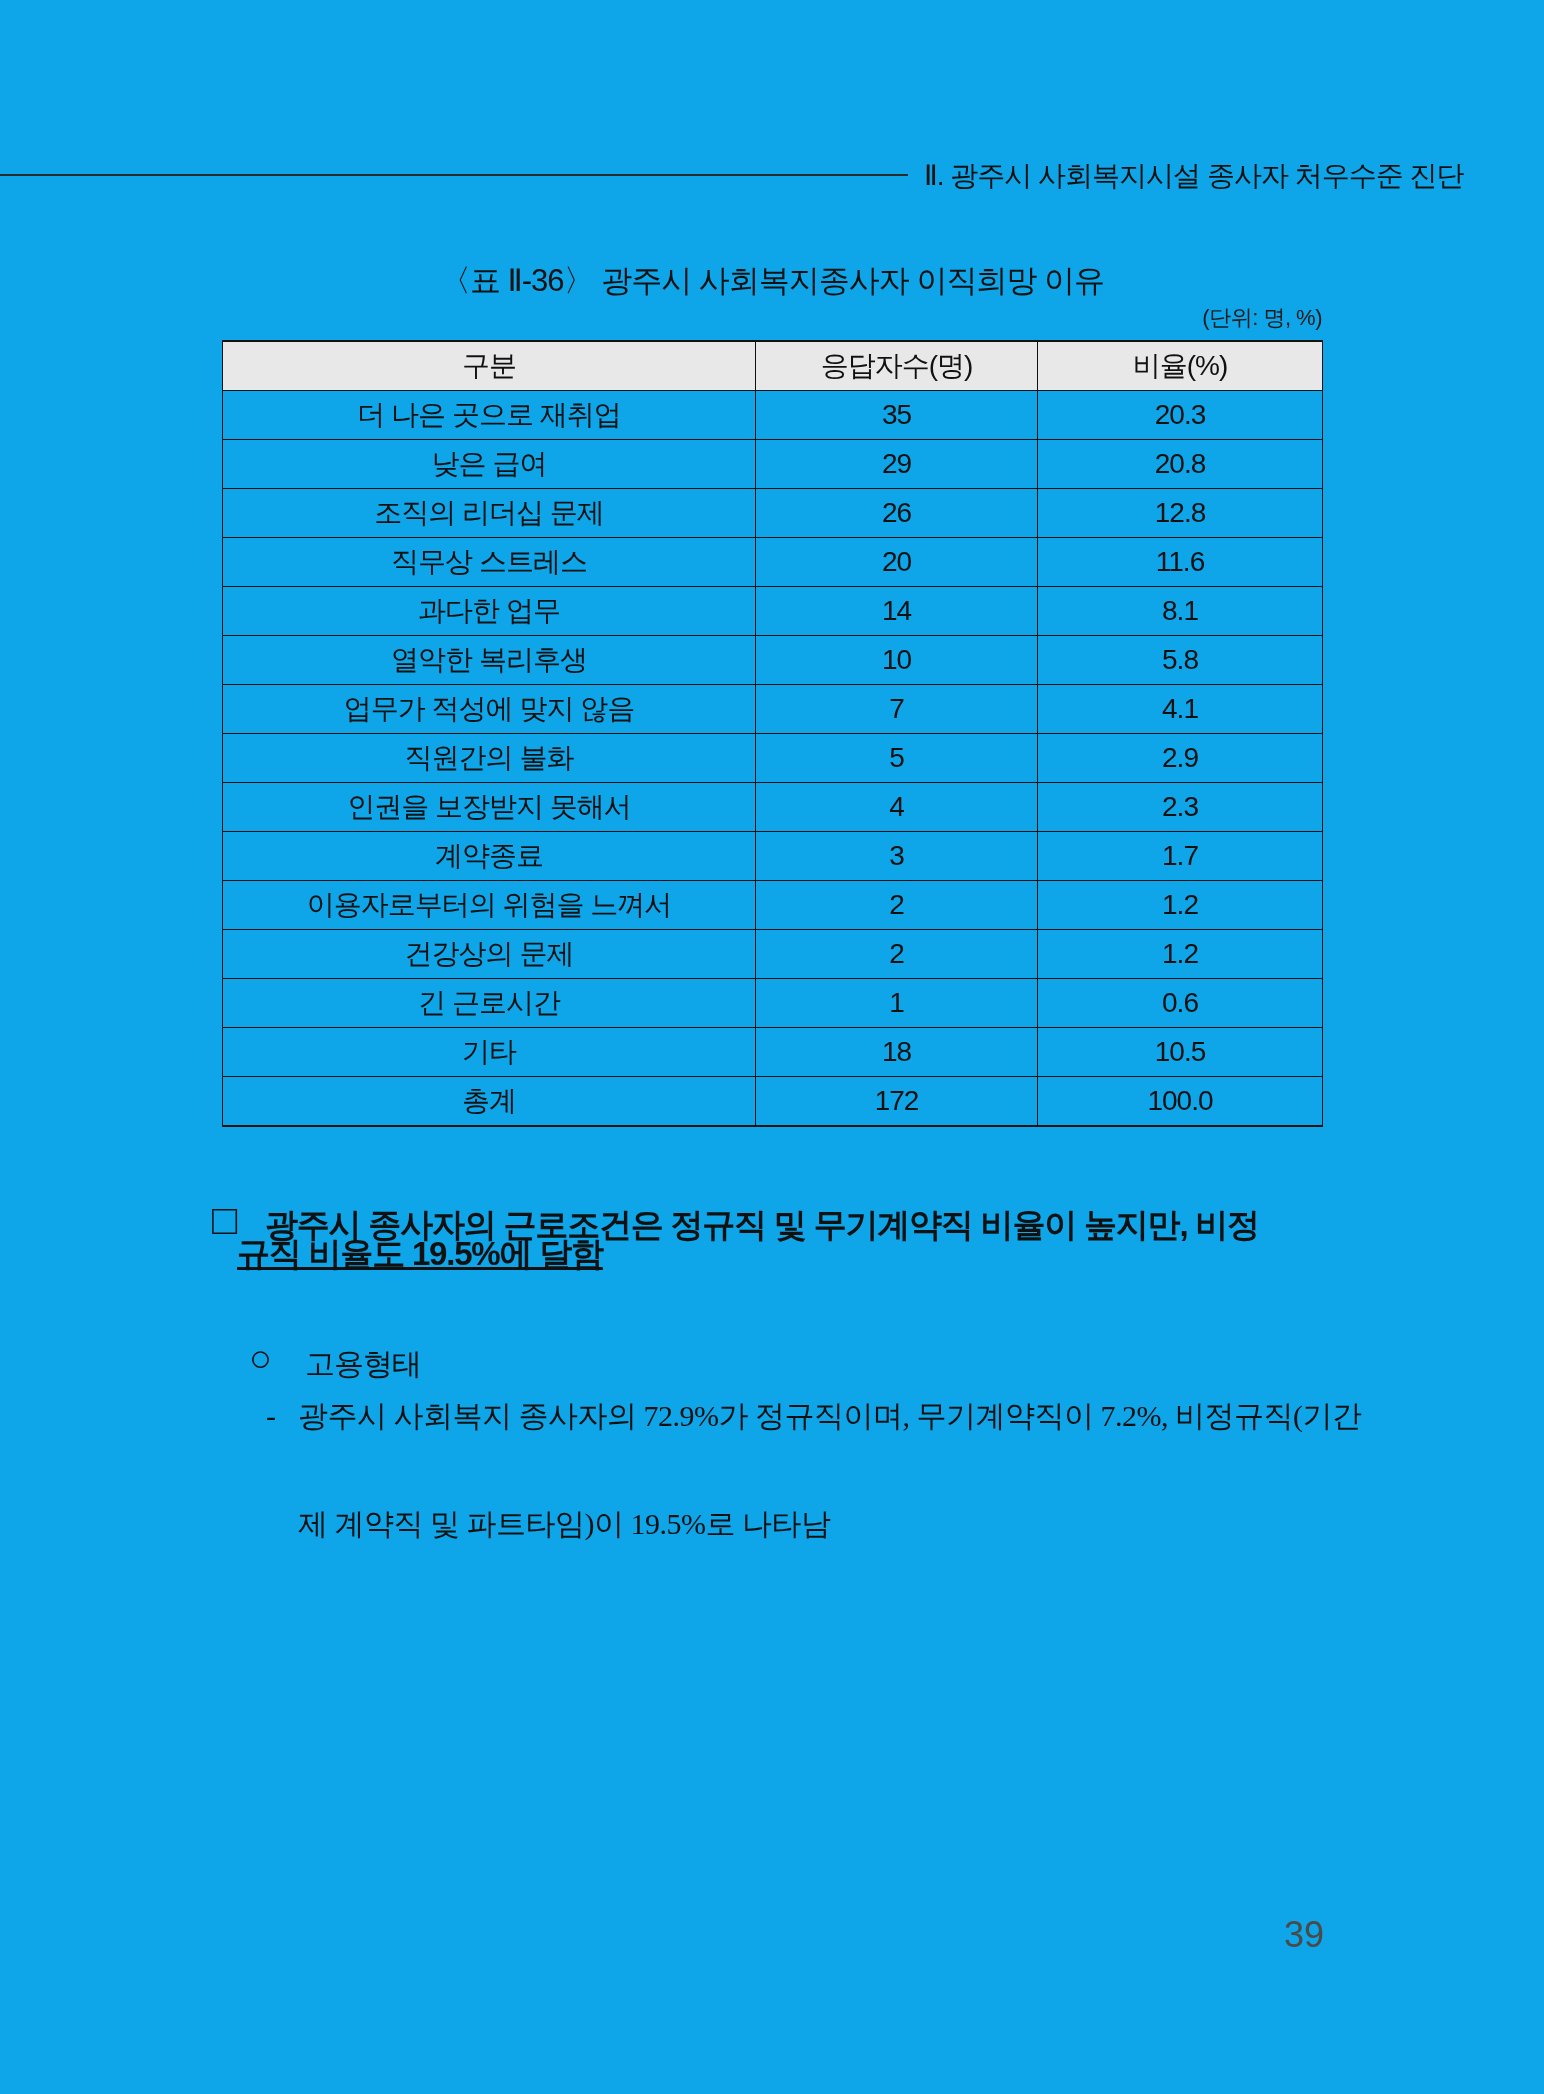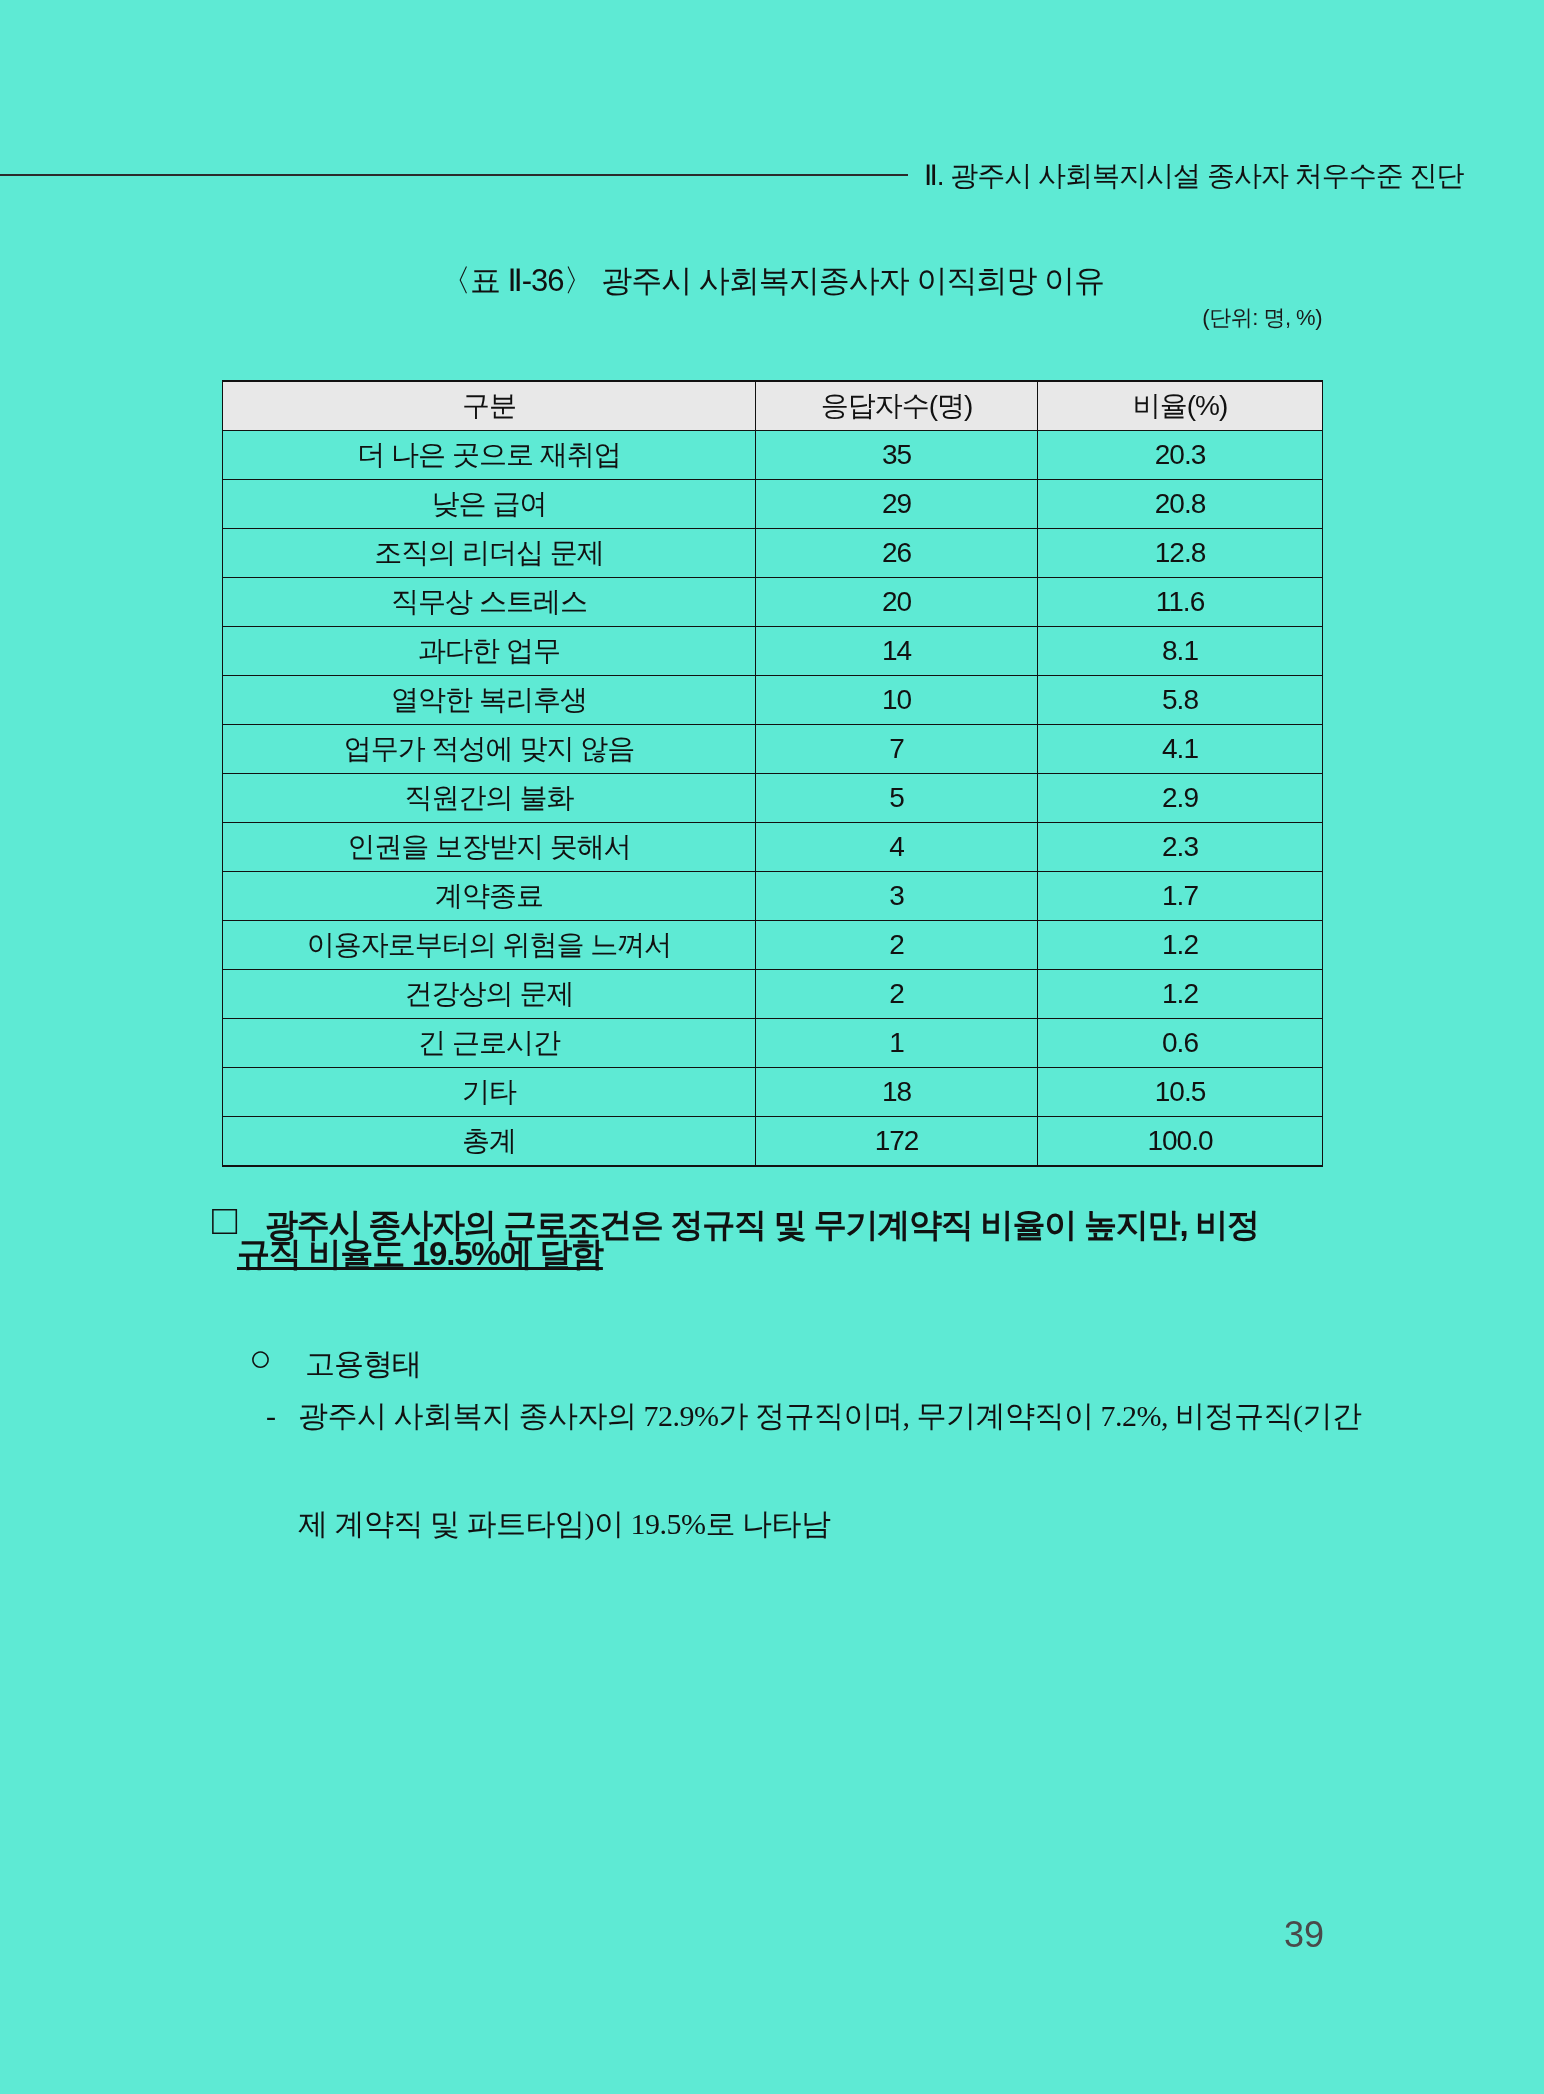--- a/index.html
+++ b/index.html
@@ -1,20 +1,20 @@
 <!DOCTYPE html>
 <html><head>
 <meta charset="utf-8">
 <style>
   html, body { margin: 0; padding: 0; background: #fff; }
   .page {
     position: relative;
     width: 1544px;
     height: 2094px;
-    background: #5eead4;
+    background: #0ea5e9;
     font-family: "Liberation Sans", sans-serif;
     color: #111111;
     overflow: hidden;
   }
 
   
   .chapter-rule {
     position: absolute;
     left: 0; top: 174px;
     width: 908px; height: 2px;
@@ -49,21 +49,20 @@
     color: #1a1a1a;
   }
   table.data {
     position: absolute;
     left: 222px; top: 340px;
     width: 1100px;
     border-collapse: collapse;
     table-layout: fixed;
     border-top: 2px solid #111;
     border-bottom: 2px solid #111;
-    margin-top: 40px;
   }
   table.data th, table.data td {
     border: 1px solid #111;
     height: 48px;
     padding: 0;
     text-align: center;
     vertical-align: middle;
     font-size: 28px;
     font-weight: normal;
     letter-spacing: -1px;

